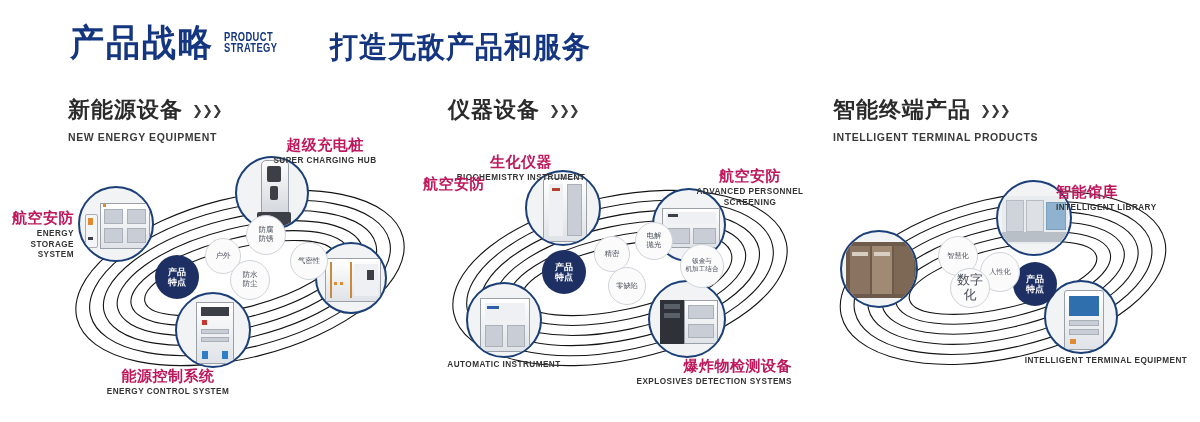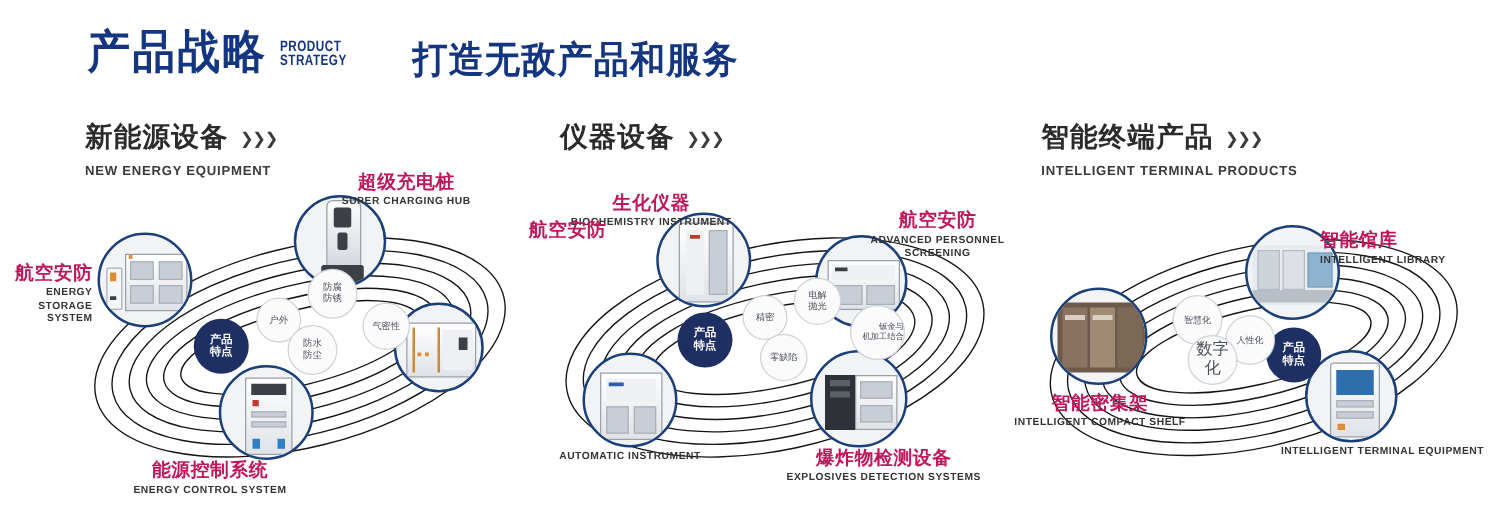--- a/index.html
+++ b/index.html
@@ -209,21 +209,21 @@
     </div>
 
     <div class="hub" style="left:105px;top:105px;width:44px;height:44px;font-size:9px;">
       <div>产品</div>
       <div>特点</div>
     </div>
 
     <div class="feat" style="left:155px;top:88px;width:36px;height:36px;font-size:7.6px;">
       <div>户外</div>
     </div>
-    <div class="feat" style="left:196px;top:65px;width:40px;height:40px;font-size:7.6px;">
+    <div class="feat" style="left:196px;top:65px;width:40px;height:40px;font-size:7.6px;font-family:Liberation Mono, monospace;">
       <div>防腐</div>
       <div>防锈</div>
     </div>
     <div class="feat" style="left:240px;top:92px;width:38px;height:38px;font-size:7.4px;">
       <div>气密性</div>
     </div>
     <div class="feat" style="left:180px;top:110px;width:40px;height:40px;font-size:7.6px;">
       <div>防水</div>
       <div>防尘</div>
     </div>
@@ -288,38 +288,38 @@
     <div class="node" style="left:218px;top:130px;width:78px;height:78px;">
       <div class="inner">
         <div class="dk" style="left:10px;top:18px;width:24px;height:44px;background:#2e3238;"></div>
         <div class="cab" style="left:34px;top:18px;width:34px;height:44px;"></div>
         <div class="dk" style="left:14px;top:22px;width:16px;height:5px;background:#5a6068;"></div>
         <div class="dk" style="left:14px;top:31px;width:16px;height:5px;background:#5a6068;"></div>
         <div class="pnl" style="left:38px;top:23px;width:26px;height:14px;"></div>
         <div class="pnl" style="left:38px;top:42px;width:26px;height:14px;"></div>
       </div>
     </div>
-    <div class="cap c" style="left:192px;top:208px;width:170px;">
+    <div class="cap c" style="left:192px;top:208px;width:170px;text-align:right;">
       <div class="cn">爆炸物检测设备</div>
       <div class="en">EXPLOSIVES DETECTION SYSTEMS</div>
     </div>
 
     <div class="hub" style="left:112px;top:100px;width:44px;height:44px;font-size:9px;">
       <div>产品</div>
       <div>特点</div>
     </div>
 
     <div class="feat" style="left:164px;top:86px;width:36px;height:36px;font-size:7.4px;">
       <div>精密</div>
     </div>
     <div class="feat" style="left:205px;top:72px;width:38px;height:38px;font-size:7.4px;">
       <div>电解</div>
       <div>抛光</div>
     </div>
-    <div class="feat" style="left:250px;top:94px;width:44px;height:44px;font-size:6.6px;align-items:flex-end;">
+    <div class="feat" style="left:250px;top:94px;width:44px;height:44px;font-size:6.6px;">
       <div>钣金与</div>
       <div>机加工结合</div>
     </div>
     <div class="feat" style="left:178px;top:117px;width:38px;height:38px;font-size:7.2px;">
       <div>零缺陷</div>
     </div>
   </div>
 
   <div class="group" style="left:818px;top:150px;width:370px;height:240px;">
 
@@ -351,24 +351,20 @@
     <div class="node" style="left:22px;top:80px;width:78px;height:78px;">
       <div class="inner">
         <div class="dev" style="left:4px;top:10px;width:70px;height:56px;background:#6d5a4a;"></div>
         <div class="dev" style="left:8px;top:14px;width:20px;height:48px;background:#8a7461;"></div>
         <div class="dev" style="left:30px;top:14px;width:20px;height:48px;background:#a08a74;"></div>
         <div class="dev" style="left:52px;top:14px;width:20px;height:48px;background:#7d6855;"></div>
         <div class="lt" style="left:10px;top:20px;width:16px;height:4px;background:#d8cec2;"></div>
         <div class="lt" style="left:32px;top:20px;width:16px;height:4px;background:#d8cec2;"></div>
       </div>
     </div>
-    <div class="cap c" style="left:-8px;top:164px;width:140px;">
-      <div class="cn">智能密集架</div>
-      <div class="en">INTELLIGENT COMPACT SHELF</div>
-    </div>
 
     <div class="node" style="left:226px;top:130px;width:74px;height:74px;">
       <div class="inner">
         <div class="cab" style="left:18px;top:8px;width:40px;height:60px;border-radius:3px;"></div>
         <div class="dk" style="left:23px;top:14px;width:30px;height:20px;background:#2f6fae;"></div>
         <div class="pnl" style="left:23px;top:38px;width:30px;height:6px;"></div>
         <div class="pnl" style="left:23px;top:47px;width:30px;height:6px;"></div>
         <div class="or" style="left:24px;top:57px;width:6px;height:5px;"></div>
       </div>
     </div>

